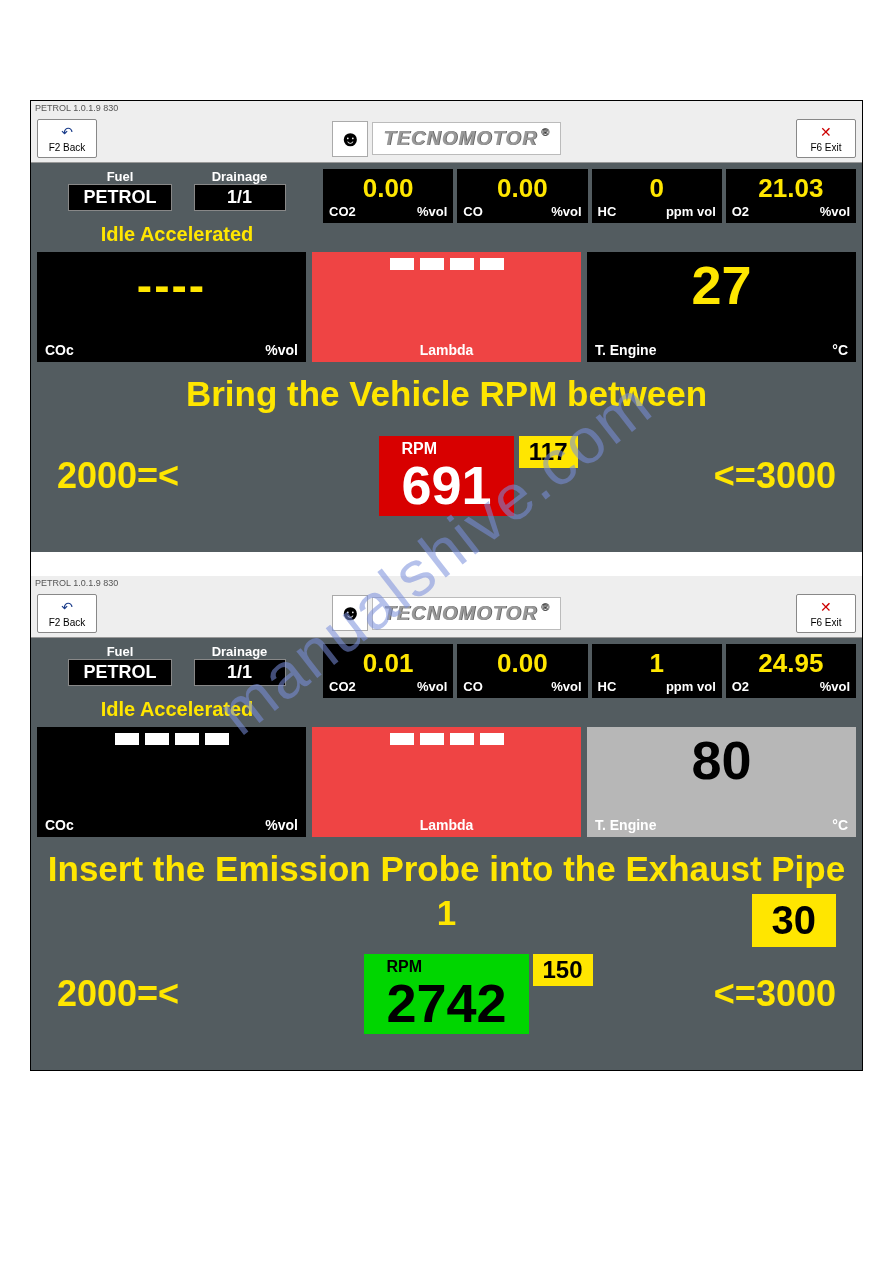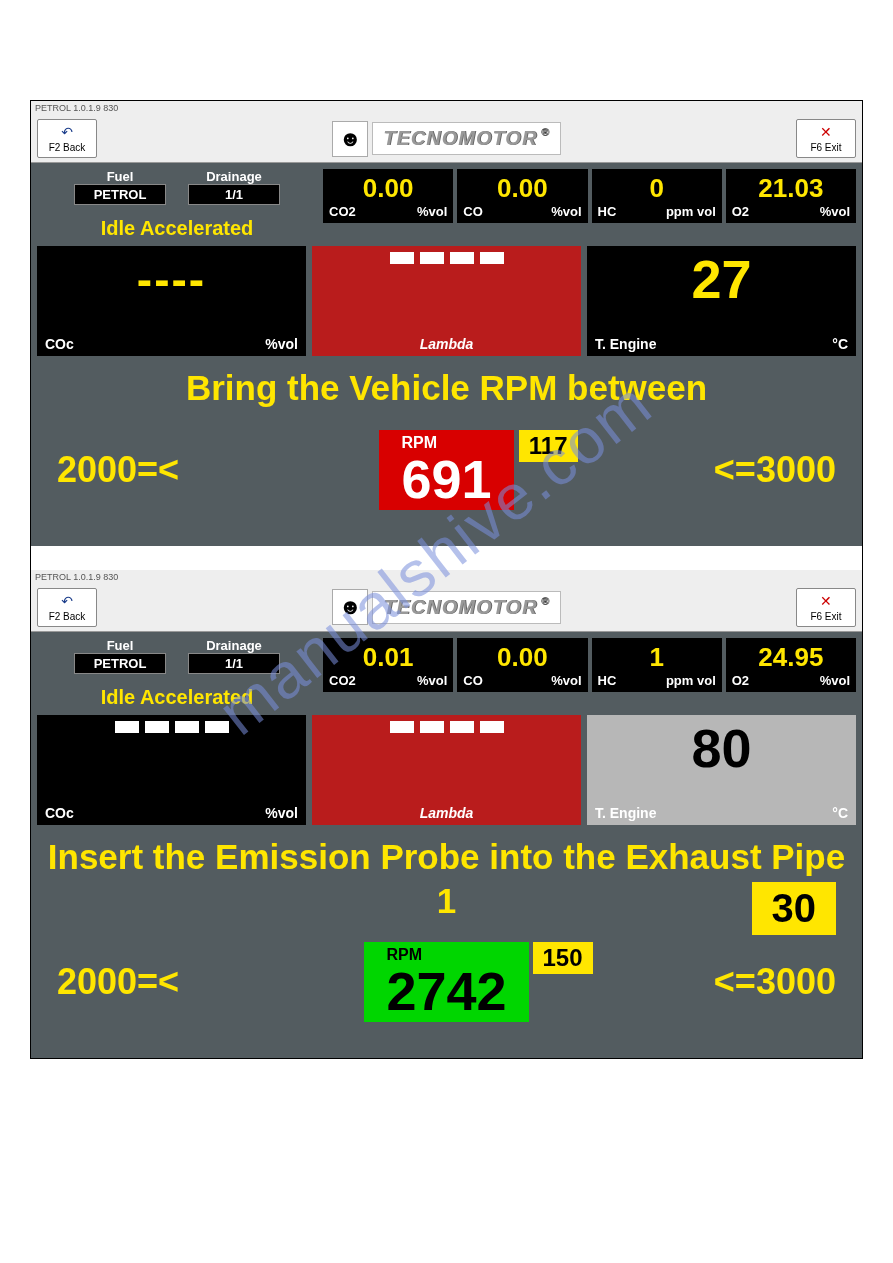--- a/index.html
+++ b/index.html
@@ -14,32 +14,32 @@
   .logo-face { width: 36px; height: 36px; border: 1px solid #aaa; background: #fff; display: flex; align-items: center; justify-content: center; font-size: 22px; }
   .logo-text { font-family: Arial; font-weight: bold; font-style: italic; font-size: 20px; letter-spacing: 1px; color: #999; text-shadow: 1px 0 #666; border: 1px solid #bbb; padding: 4px 10px; background: #fff; position: relative; }
   .logo-reg { font-size: 10px; vertical-align: top; margin-left: 4px; color: #333; font-style: normal; }
   .panel { background: #535c60; padding: 6px; }
 
   .row1 { display: flex; gap: 6px; align-items: flex-start; }
   .fuel-block { display: flex; flex-direction: column; align-items: center; width: 280px; }
   .fuel-row { display: flex; gap: 22px; }
   .fuel-item { display: flex; flex-direction: column; align-items: center; }
   .fuel-label { color: #fff; font-size: 13px; font-weight: bold; }
-  .fuel-val { background: #000; color: #fff; border: 1px solid #888; padding: 2px 14px; font-size: 13px; font-weight: bold; min-width: 92px; text-align: center; }
+  .fuel-val { background: #000; color: #fff; border: 1px solid #888; padding: 2px 14px; font-size: 18px; font-weight: bold; min-width: 92px; text-align: center; }
   .idle { color: #ffe600; font-weight: bold; font-size: 20px; margin-top: 12px; }
 
   .gas-cells { display: flex; gap: 4px; flex: 1; }
   .gas-cell { background: #000; flex: 1; padding: 4px 6px; text-align: left; }
   .gas-val { color: #ffe600; font-weight: bold; font-size: 26px; text-align: center; }
   .gas-lab { color: #fff; font-size: 13px; display: flex; justify-content: space-between; font-weight: bold; }
 
   .row2 { display: flex; gap: 6px; margin-top: 6px; }
   .big-cell { flex: 1; padding: 6px 8px 4px 8px; min-height: 110px; display: flex; flex-direction: column; justify-content: space-between; }
   .big-cell.black { background: #000; }
-  .big-cell.red { background: #b91c1c; font-style: italic; }
+  .big-cell.red { background: #ef4444; }
   .big-cell.grey { background: #b7b7b7; }
   .big-val { font-weight: bold; text-align: center; font-size: 54px; line-height: 1; }
   .big-val.yellow { color: #ffe600; }
   .big-val.black { color: #000; }
   .dashes { font-size: 46px; font-weight: 900; letter-spacing: 2px; text-align: center; }
   .dashes.yellow { color: #ffe600; }
   .dashes-white-blocks { display: flex; gap: 6px; justify-content: center; }
   .dashes-white-blocks span { display: block; width: 24px; height: 12px; background: #fff; }
   .big-lab { color: #fff; font-size: 14px; display: flex; justify-content: space-between; font-weight: bold; }
   .big-lab.center { justify-content: center; }

